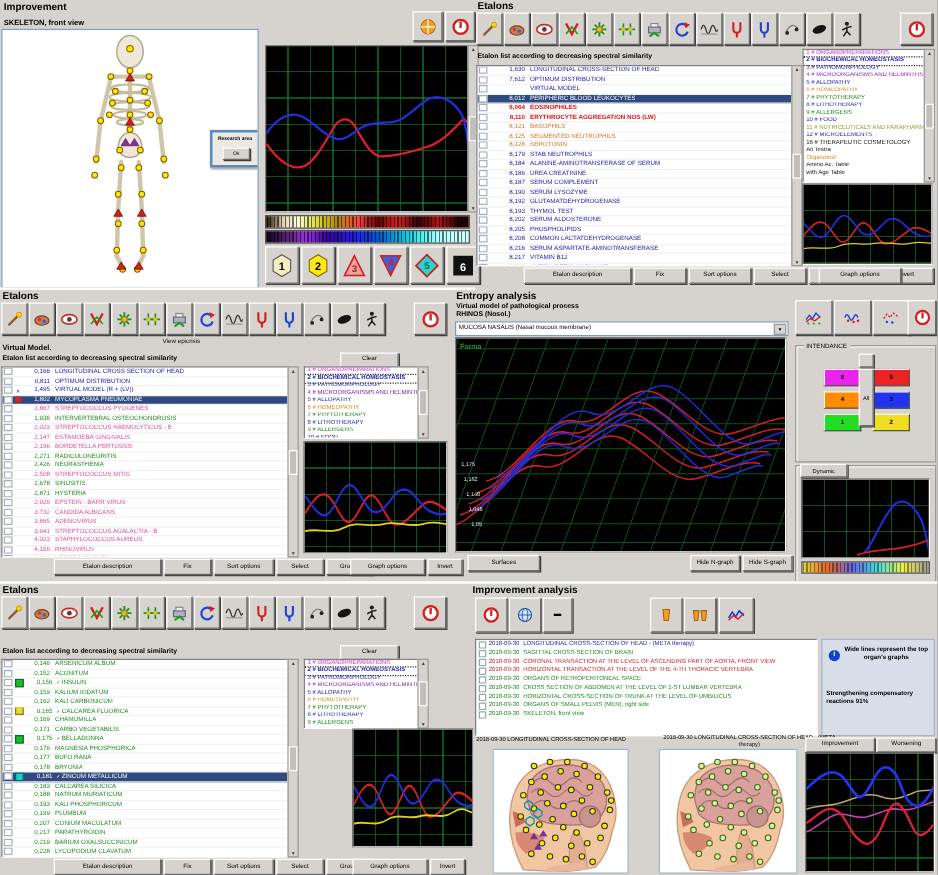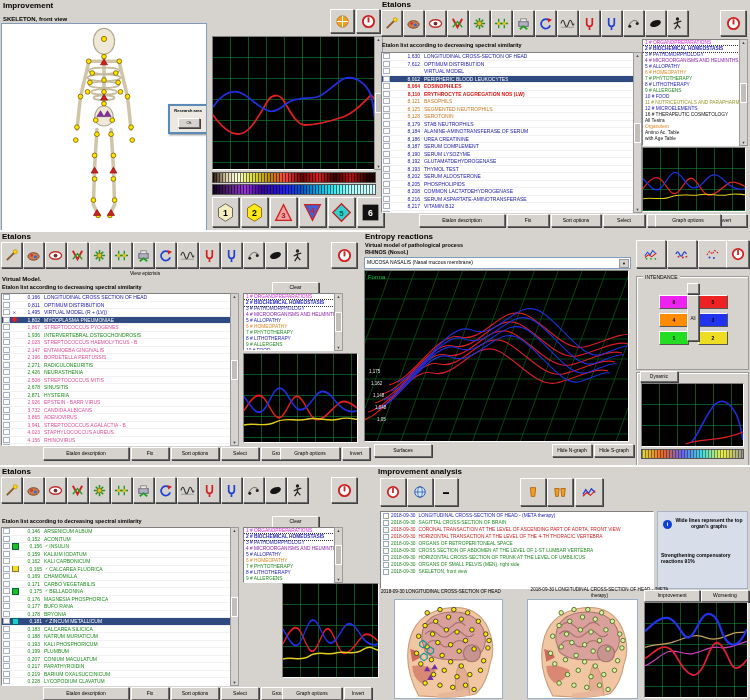--- a/index.html
+++ b/index.html
@@ -791,21 +791,21 @@
       <path d="M0,30 C6,36 12,44 18,40 C24,36 28,24 34,24 C40,24 44,34 50,38 C56,42 62,36 68,30 C74,24 80,26 86,32 C92,38 100,42 108,40" stroke="#2030e0" stroke-width="1.3" fill="none"></path>
       <path d="M0,50 C10,48 20,52 30,48 C40,44 50,48 60,46 C70,44 80,48 90,46 C100,44 104,46 108,46" stroke="#e0d020" stroke-width="1" fill="none"></path>
     </svg>
   </div>
   <div class="btn" style="left:43px;top:447px;width:84px;height:11px;line-height:11px;">Etalon description</div>
   <div class="btn" style="left:131px;top:447px;width:36px;height:11px;line-height:11px;">Fix</div>
   <div class="btn" style="left:171px;top:447px;width:46px;height:11px;line-height:11px;">Sort options</div>
   <div class="btn" style="left:221px;top:447px;width:36px;height:11px;line-height:11px;">Select</div>
   <div class="btn" style="left:261px;top:447px;width:36px;height:11px;line-height:11px;">Groups</div>
 
-  <div class="abs ptitle" style="left:365px;top:232px;">Entropy reactions</div>
+  <div class="abs ptitle" style="left:365px;top:232px;">Entropy analysis</div>
   <div class="abs" style="left:365px;top:242px;font-size:5.5px;font-weight:bold;">Virtual model of pathological process</div>
   <div class="abs" style="left:365px;top:249px;font-size:5.5px;font-weight:bold;">RHINOS (Nosol.)</div>
   <div class="dd" style="left:364px;top:257px;width:263px;height:10px;">
     <span>MUCOSA NASALIS  (Nasal mucous membrane)</span>
     <span class="ddarrow">▼</span>
   </div>
   <div class="chart" style="left:364px;top:270px;width:263px;height:170px;">
     <svg viewBox="0 0 264 170" preserveAspectRatio="none">
       <g stroke="#0b5a20" stroke-width="0.8" opacity="0.95">
         <line x1="0" y1="8" x2="264" y2="8"></line>

